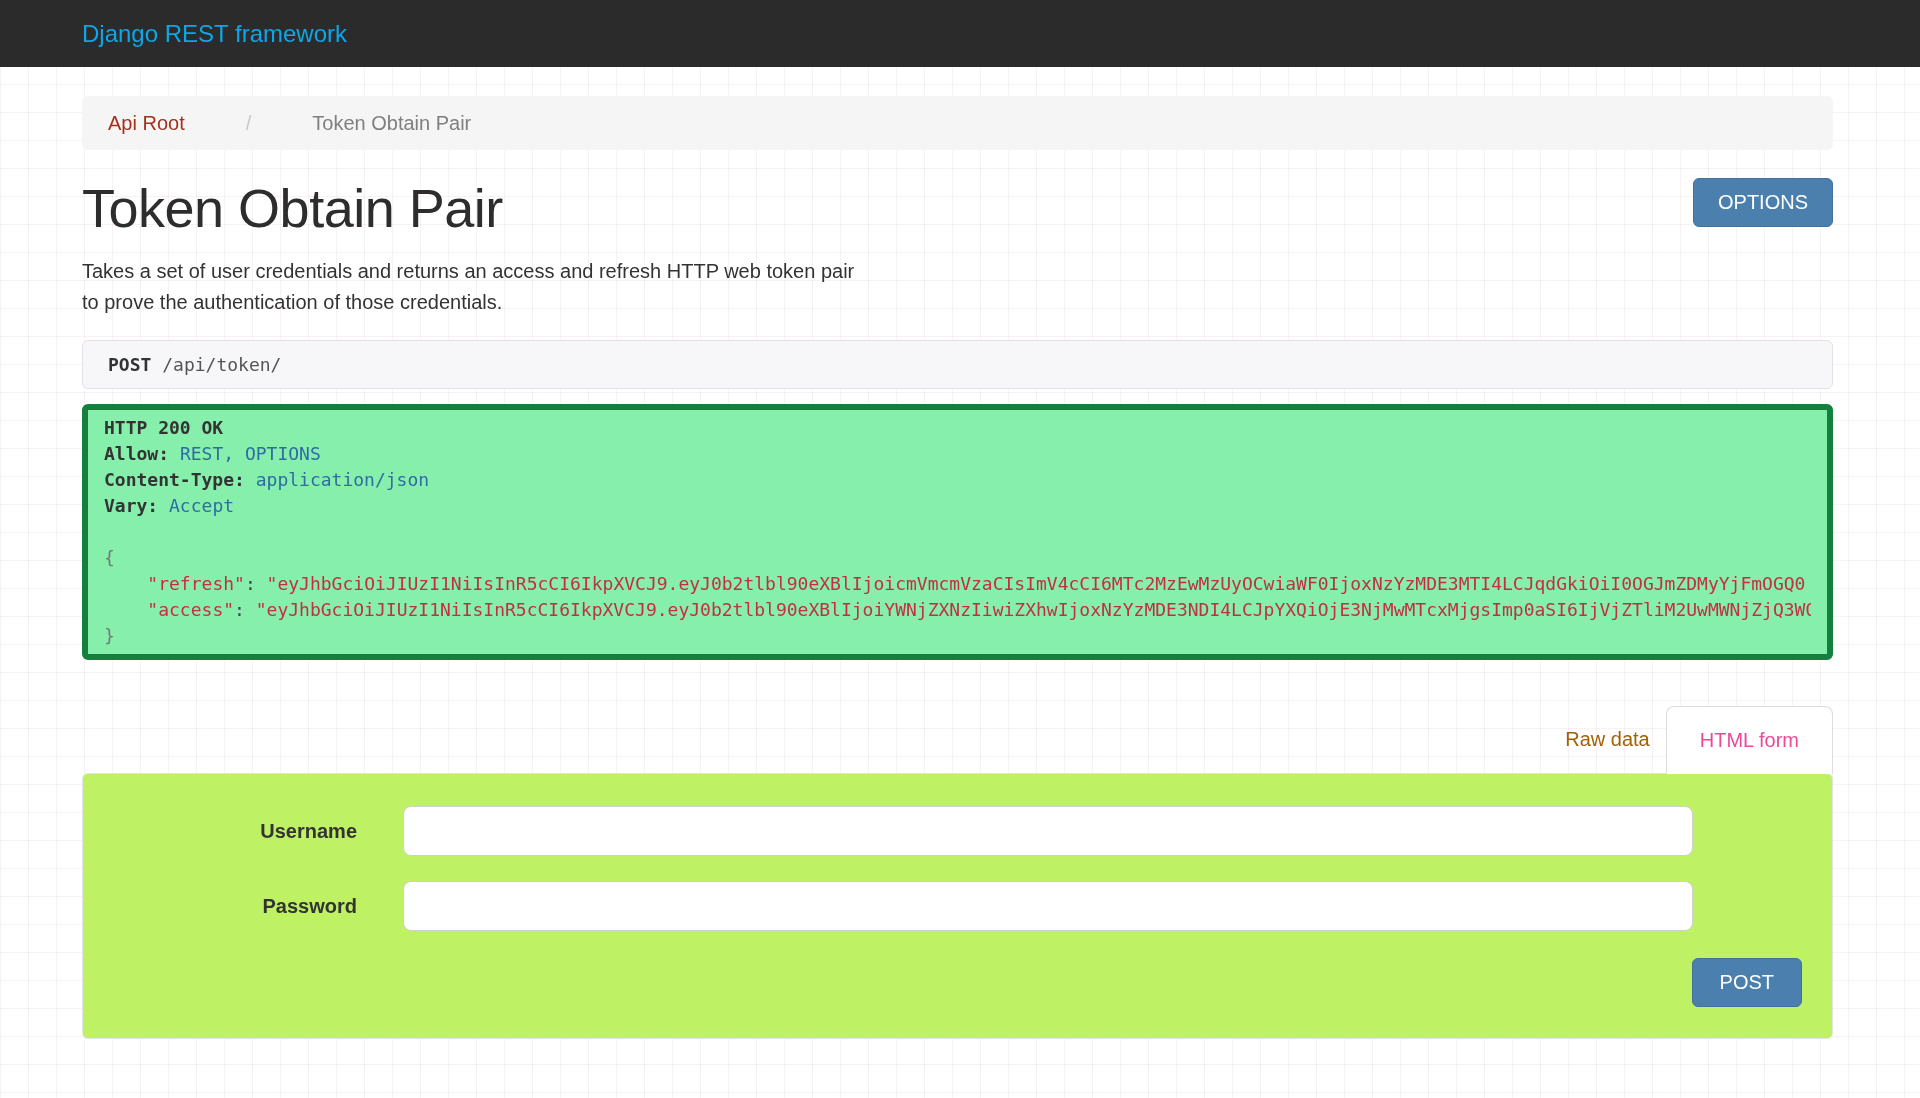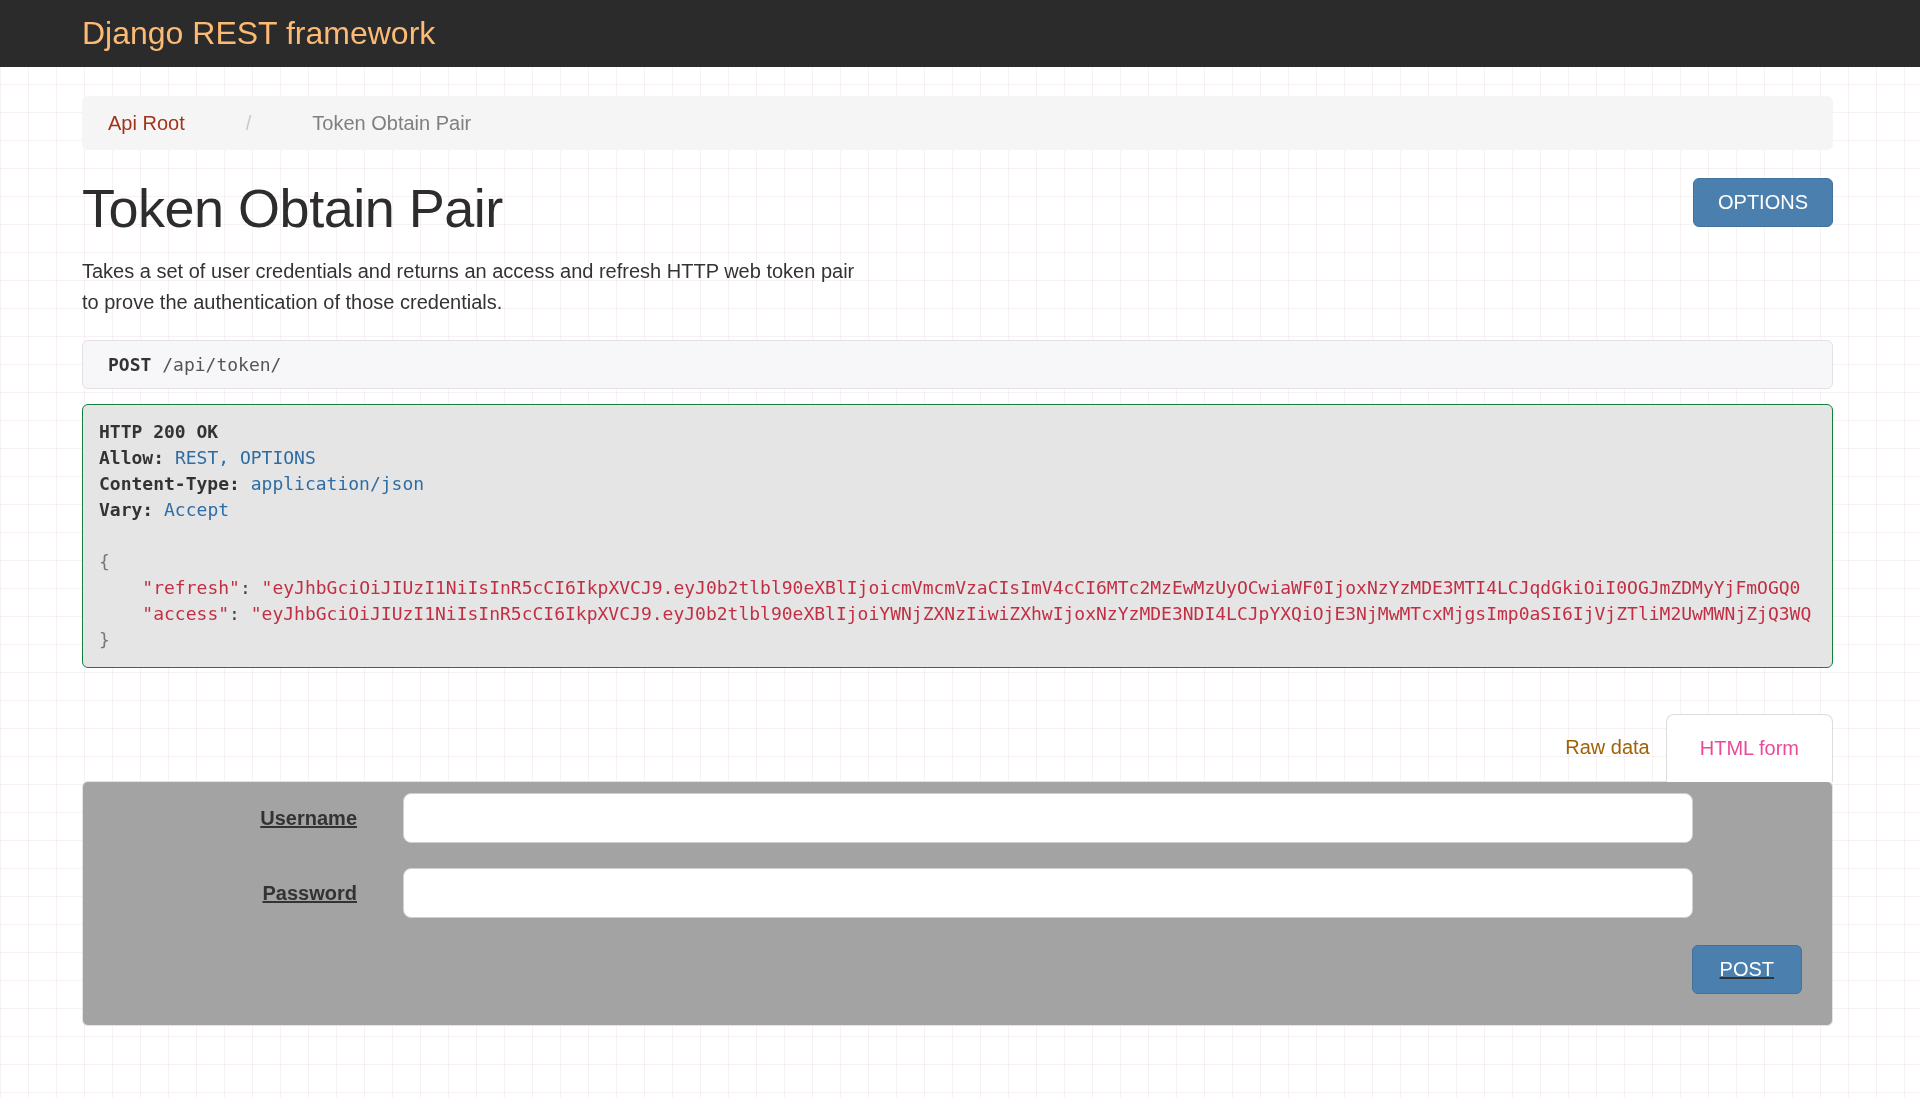--- a/index.html
+++ b/index.html
@@ -13,21 +13,21 @@
       linear-gradient(to bottom, rgba(210,172,182,0.16) 1px, transparent 1px);
     background-size: 28px 28px;
     color: #333;
   }
 
   
   .navbar {
     height: 67px; background: #2b2b2b;
     display: flex; align-items: center; padding-left: 82px;
   }
-  .brand { color: #fdba74; font-size: 32px; text-decoration: none; }
+  .brand { color: #0ea5e9; font-size: 24px; text-decoration: none; }
 
   
   .container { margin-left: 82px; margin-right: 87px; }
 
   
   .breadcrumb-bar {
     margin-top: 29px; height: 54px; background: #f5f5f6;
     border-radius: 6px; display: flex; align-items: center;
     padding-left: 26px; font-size: 20px; gap: 48px;
   }
@@ -51,22 +51,22 @@
     max-width: 775px; line-height: 31px;
   }
   .request-box {
     margin-top: 22px; background: #f7f7f9; border: 1px solid #e2e2e6;
     border-radius: 6px; padding: 13px 25px;
     font-family: "DejaVu Sans Mono", monospace; font-size: 18px; color: #555;
   }
   .request-box .method { color: #333; font-weight: bold; }
 
   .response-box {
-    margin-top: 15px; background: #e5e5e5; border: 1px solid #15803d;
-    border-radius: 6px; padding: 14px 16px;
+    margin-top: 15px; background: #86efac; border: 6px solid #15803d;
+    border-radius: 6px; padding: 5px 16px;
     font-family: "DejaVu Sans Mono", monospace; font-size: 18px;
     line-height: 26px; color: #333; overflow: hidden;
   }
   .line { white-space: pre; overflow: hidden; }
   .hdr-name { font-weight: bold; color: #333; }
   .status-line { font-weight: bold; color: #333; }
   .blue { color: #2e6ca4; }
   .red { color: #c22f44; }
   .gray { color: #777; }
   .darksep { color: #444; }
@@ -83,22 +83,22 @@
   }
   .tab-active {
     background: #fff; border: 1px solid #dddddd; border-bottom: none;
     border-radius: 8px 8px 0 0; padding: 0 33px; font-size: 20px; color: #ec4899;
     display: flex; align-items: center; margin-bottom: -1px; cursor: pointer;
   }
 
   
   .form-panel {
     position: relative; z-index: 1;
-    background: #a3a3a3; border: 1px solid #e3e3e5; border-radius: 6px;
-    padding-top: 11px; padding-bottom: 31px; text-decoration: underline;
+    background: #bef264; border: 1px solid #e3e3e5; border-radius: 6px;
+    padding-top: 32px; padding-bottom: 31px;
   }
   .form-row { display: flex; align-items: center; margin-bottom: 25px; }
   .form-row:last-of-type { margin-bottom: 0; }
   .form-label {
     width: 320px; flex: none; text-align: right; padding-right: 46px;
     font-weight: bold; font-size: 20px; color: #333;
   }
   .form-input {
     width: 1290px; height: 50px; background: #fff;
     border: 1px solid #cfcfcf; border-radius: 8px;

